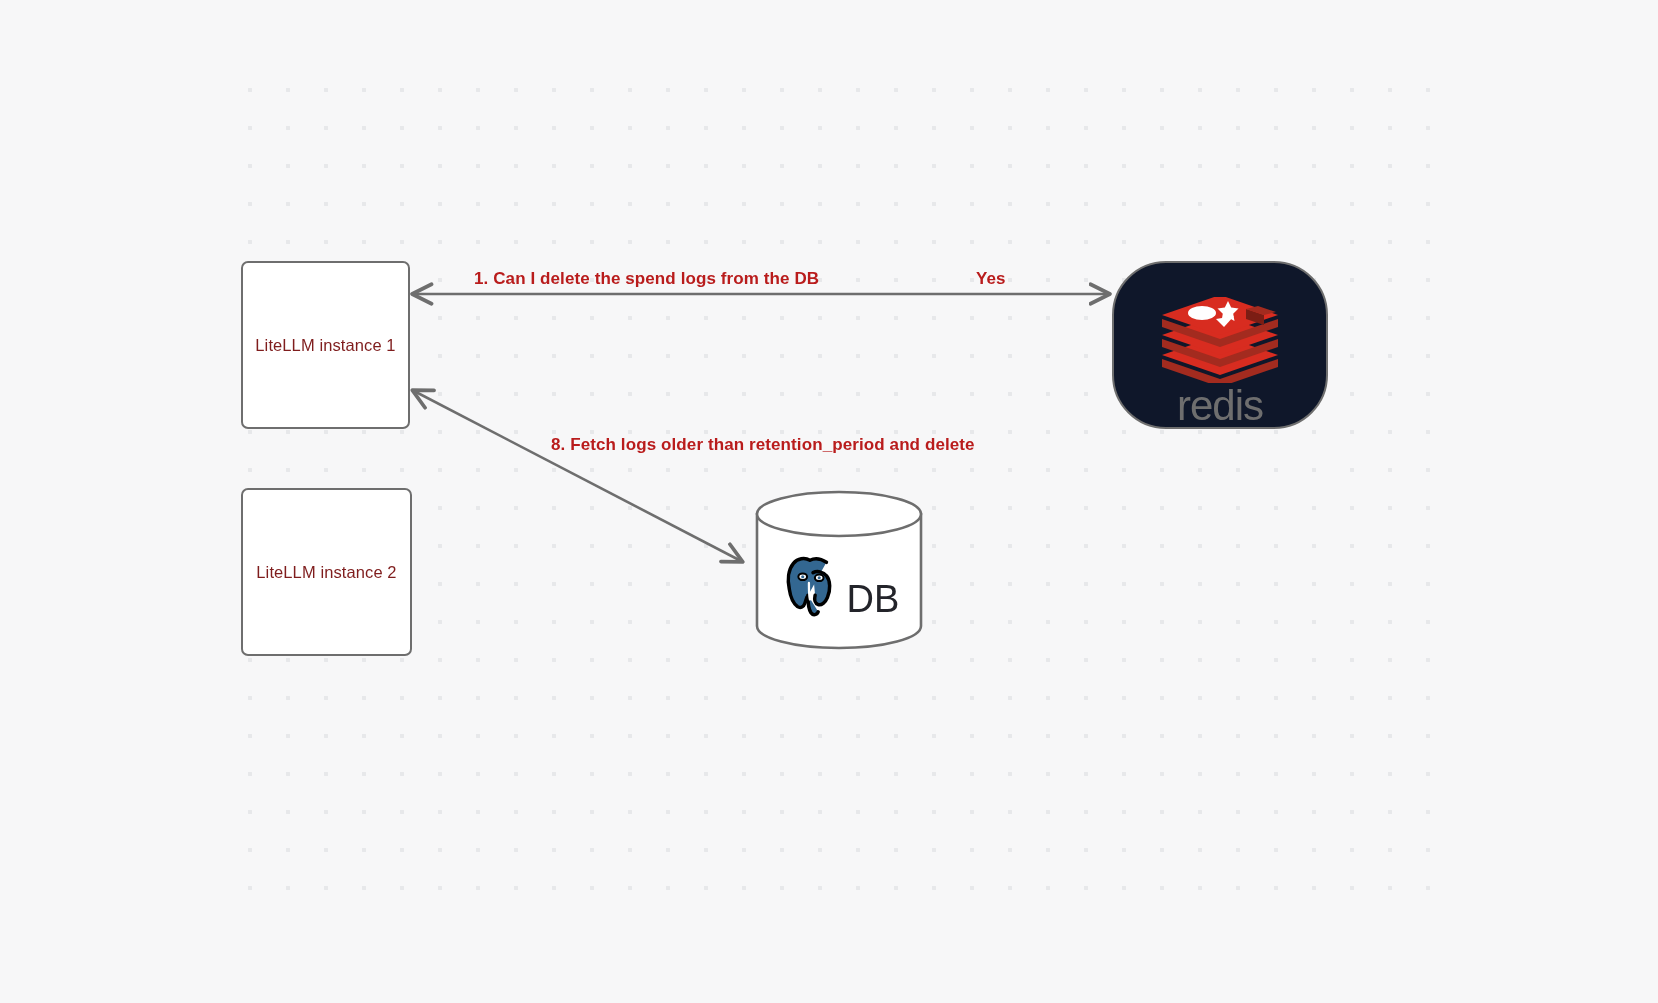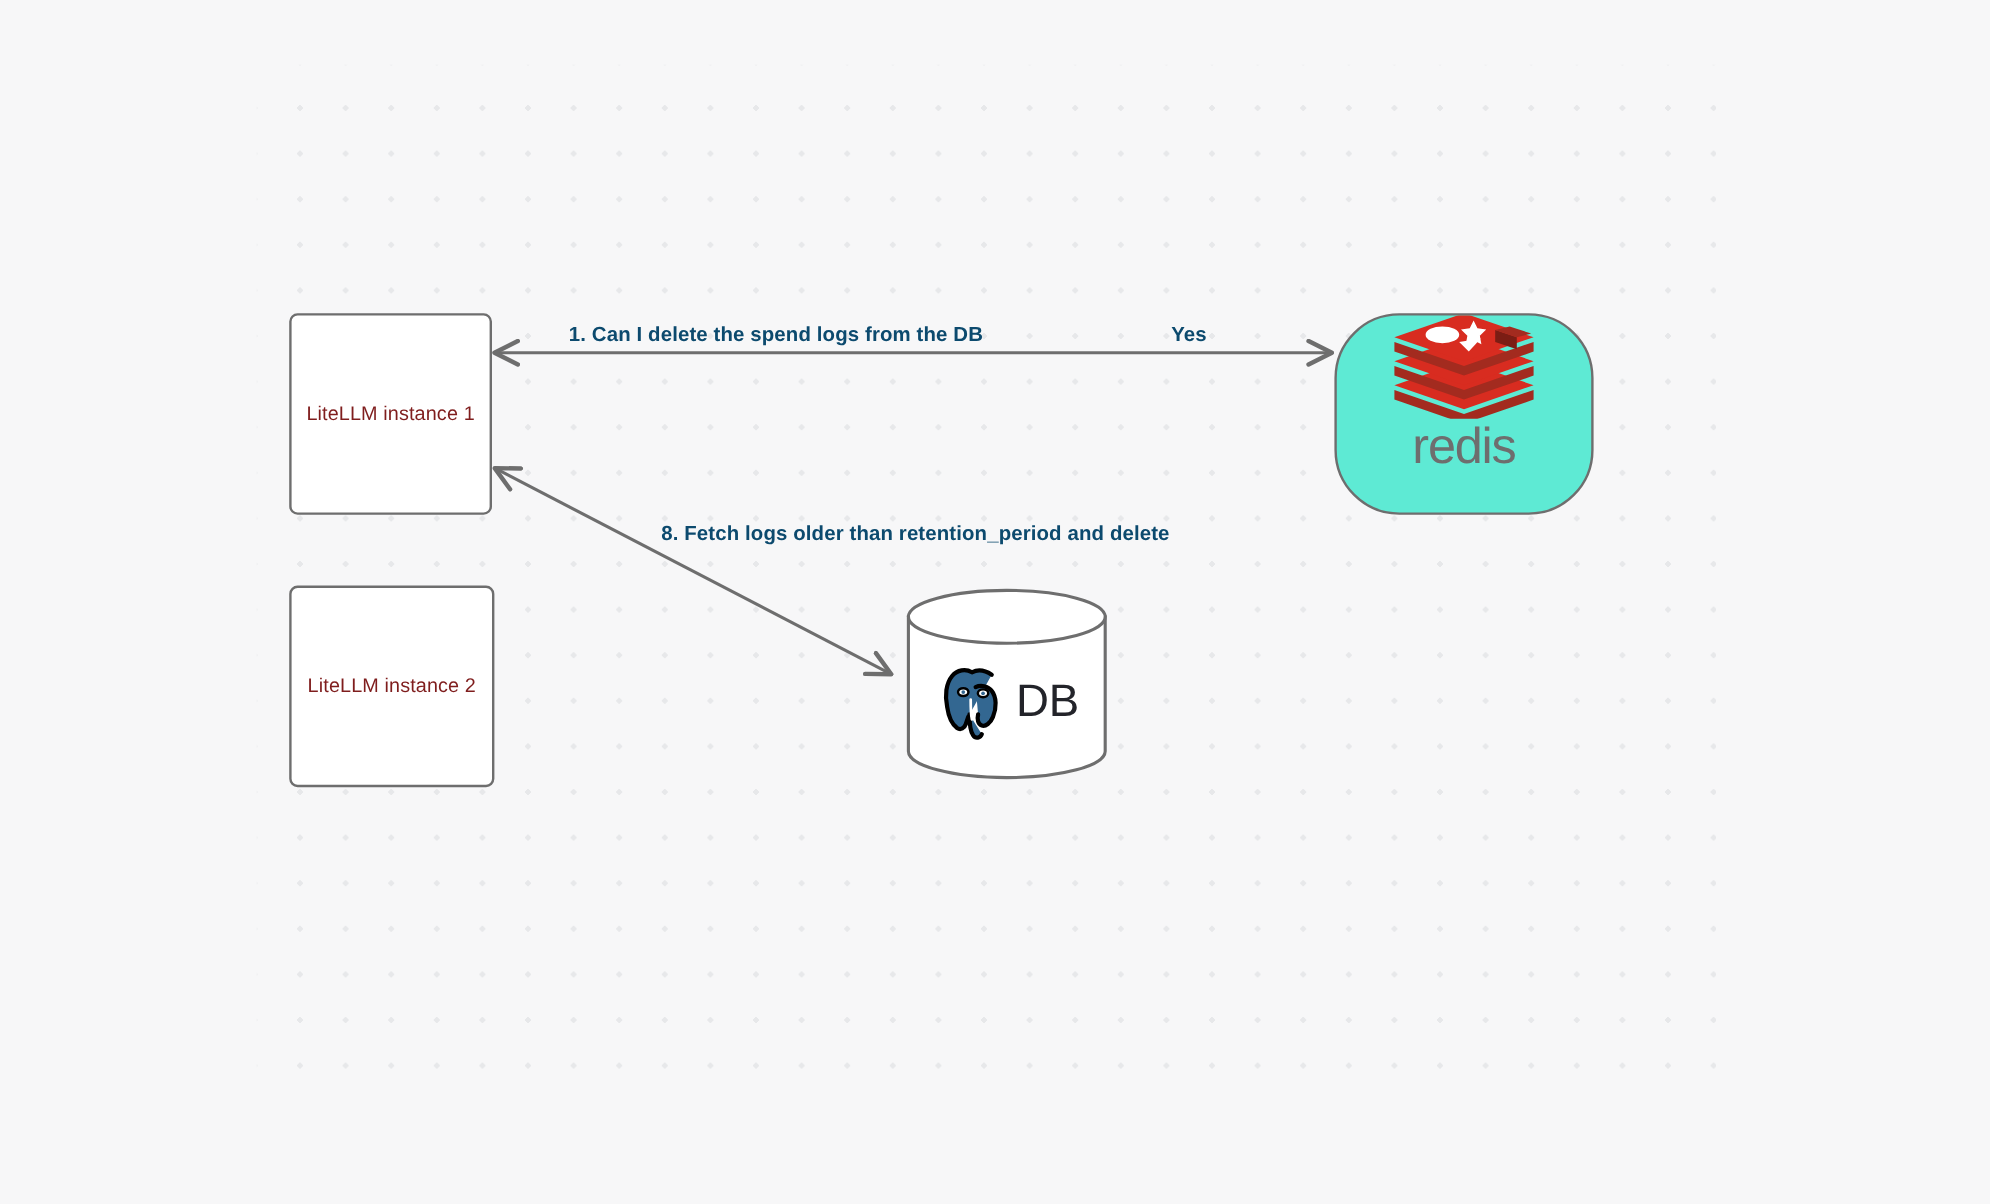--- a/index.html
+++ b/index.html
@@ -57,44 +57,44 @@
   #node-litellm-2 { left: 241px; top: 488px; width: 171px; height: 168px; }
   #node-litellm-3 { left: 241px; top: 715px; width: 169px; height: 168px; }
 
   
   #node-redis {
     position: absolute;
     left: 1112px;
     top: 261px;
     width: 216px;
     height: 168px;
-    background: #5eead4;
+    background: #0f172a;
     border: 2.6px solid #6e6e6e;
     border-radius: 54px;
     box-sizing: border-box;
     display: flex;
     flex-direction: column;
     align-items: center;
-    justify-content: flex-start;
+    justify-content: flex-end;
   }
 
   
   #node-db {
     position: absolute;
     left: 753px;
     top: 490px;
     width: 172px;
     height: 160px;
   }
 
   .edge-label {
     position: absolute;
     font-size: 17px;
     font-weight: bold;
-    color: #0c4a6e;
+    color: #b91c1c;
     white-space: nowrap;
     letter-spacing: 0.1px;
   }
   #label-step-1 { left: 474px; top: 269px; }
   #label-yes    { left: 976px; top: 269px; }
   #label-step-2 { left: 551px; top: 435px; }
 </style>
 </head>
 <body>
 
@@ -157,21 +157,21 @@
       <path d="M88 12 L100 9 L118 15 L106 18 Z" fill="#a32b1f"></path>
     </svg>
     <span style="font-size:42px; color:#6e6e6e; letter-spacing:-1px; line-height:1; margin-top:2px;">redis</span>
   </div>
 
   <div id="node-db">
     <svg width="172" height="160" viewBox="0 0 172 160" xmlns="http://www.w3.org/2000/svg" style="position:absolute;left:0;top:0;">
       <path d="M4 24 L4 136 A82 22 0 0 0 168 136 L168 24 Z" fill="#ffffff" stroke="#6e6e6e" stroke-width="2.6"></path>
       <ellipse cx="86" cy="24" rx="82" ry="22" fill="#ffffff" stroke="#6e6e6e" stroke-width="2.6"></ellipse>
     </svg>
-    <div style="position:absolute; left:0; top:62px; width:172px; display:flex; align-items:center; justify-content:center; gap:2px;">
+    <div style="position:absolute; left:0; top:62px; width:172px; display:flex; align-items:flex-end; justify-content:center; gap:2px;">
       <svg width="66" height="66" viewBox="0 0 64 64" xmlns="http://www.w3.org/2000/svg">
         <g stroke="#000000" stroke-width="3.4" stroke-linejoin="round" stroke-linecap="round" fill="#336791">
           <path d="M46 10 C40 6 34 6 30 8 C25 5 18 6 14 11 C9 17 8 27 10 36
                    C11 43 14 50 18 53 C21 55 24 53 25 50 L27 44"></path>
           <path d="M33 20 C37 18 43 19 46 23 C50 28 50 37 47 44
                    C45 49 41 52 38 51 C35 50 34 46 35 42"></path>
           <path d="M28 42 C28 48 29 56 31 59 C33 62 37 61 38 58"></path>
         </g>
         <g fill="#ffffff" stroke="#000000" stroke-width="2">
           <ellipse cx="23" cy="24" rx="4.2" ry="3.2"></ellipse>

